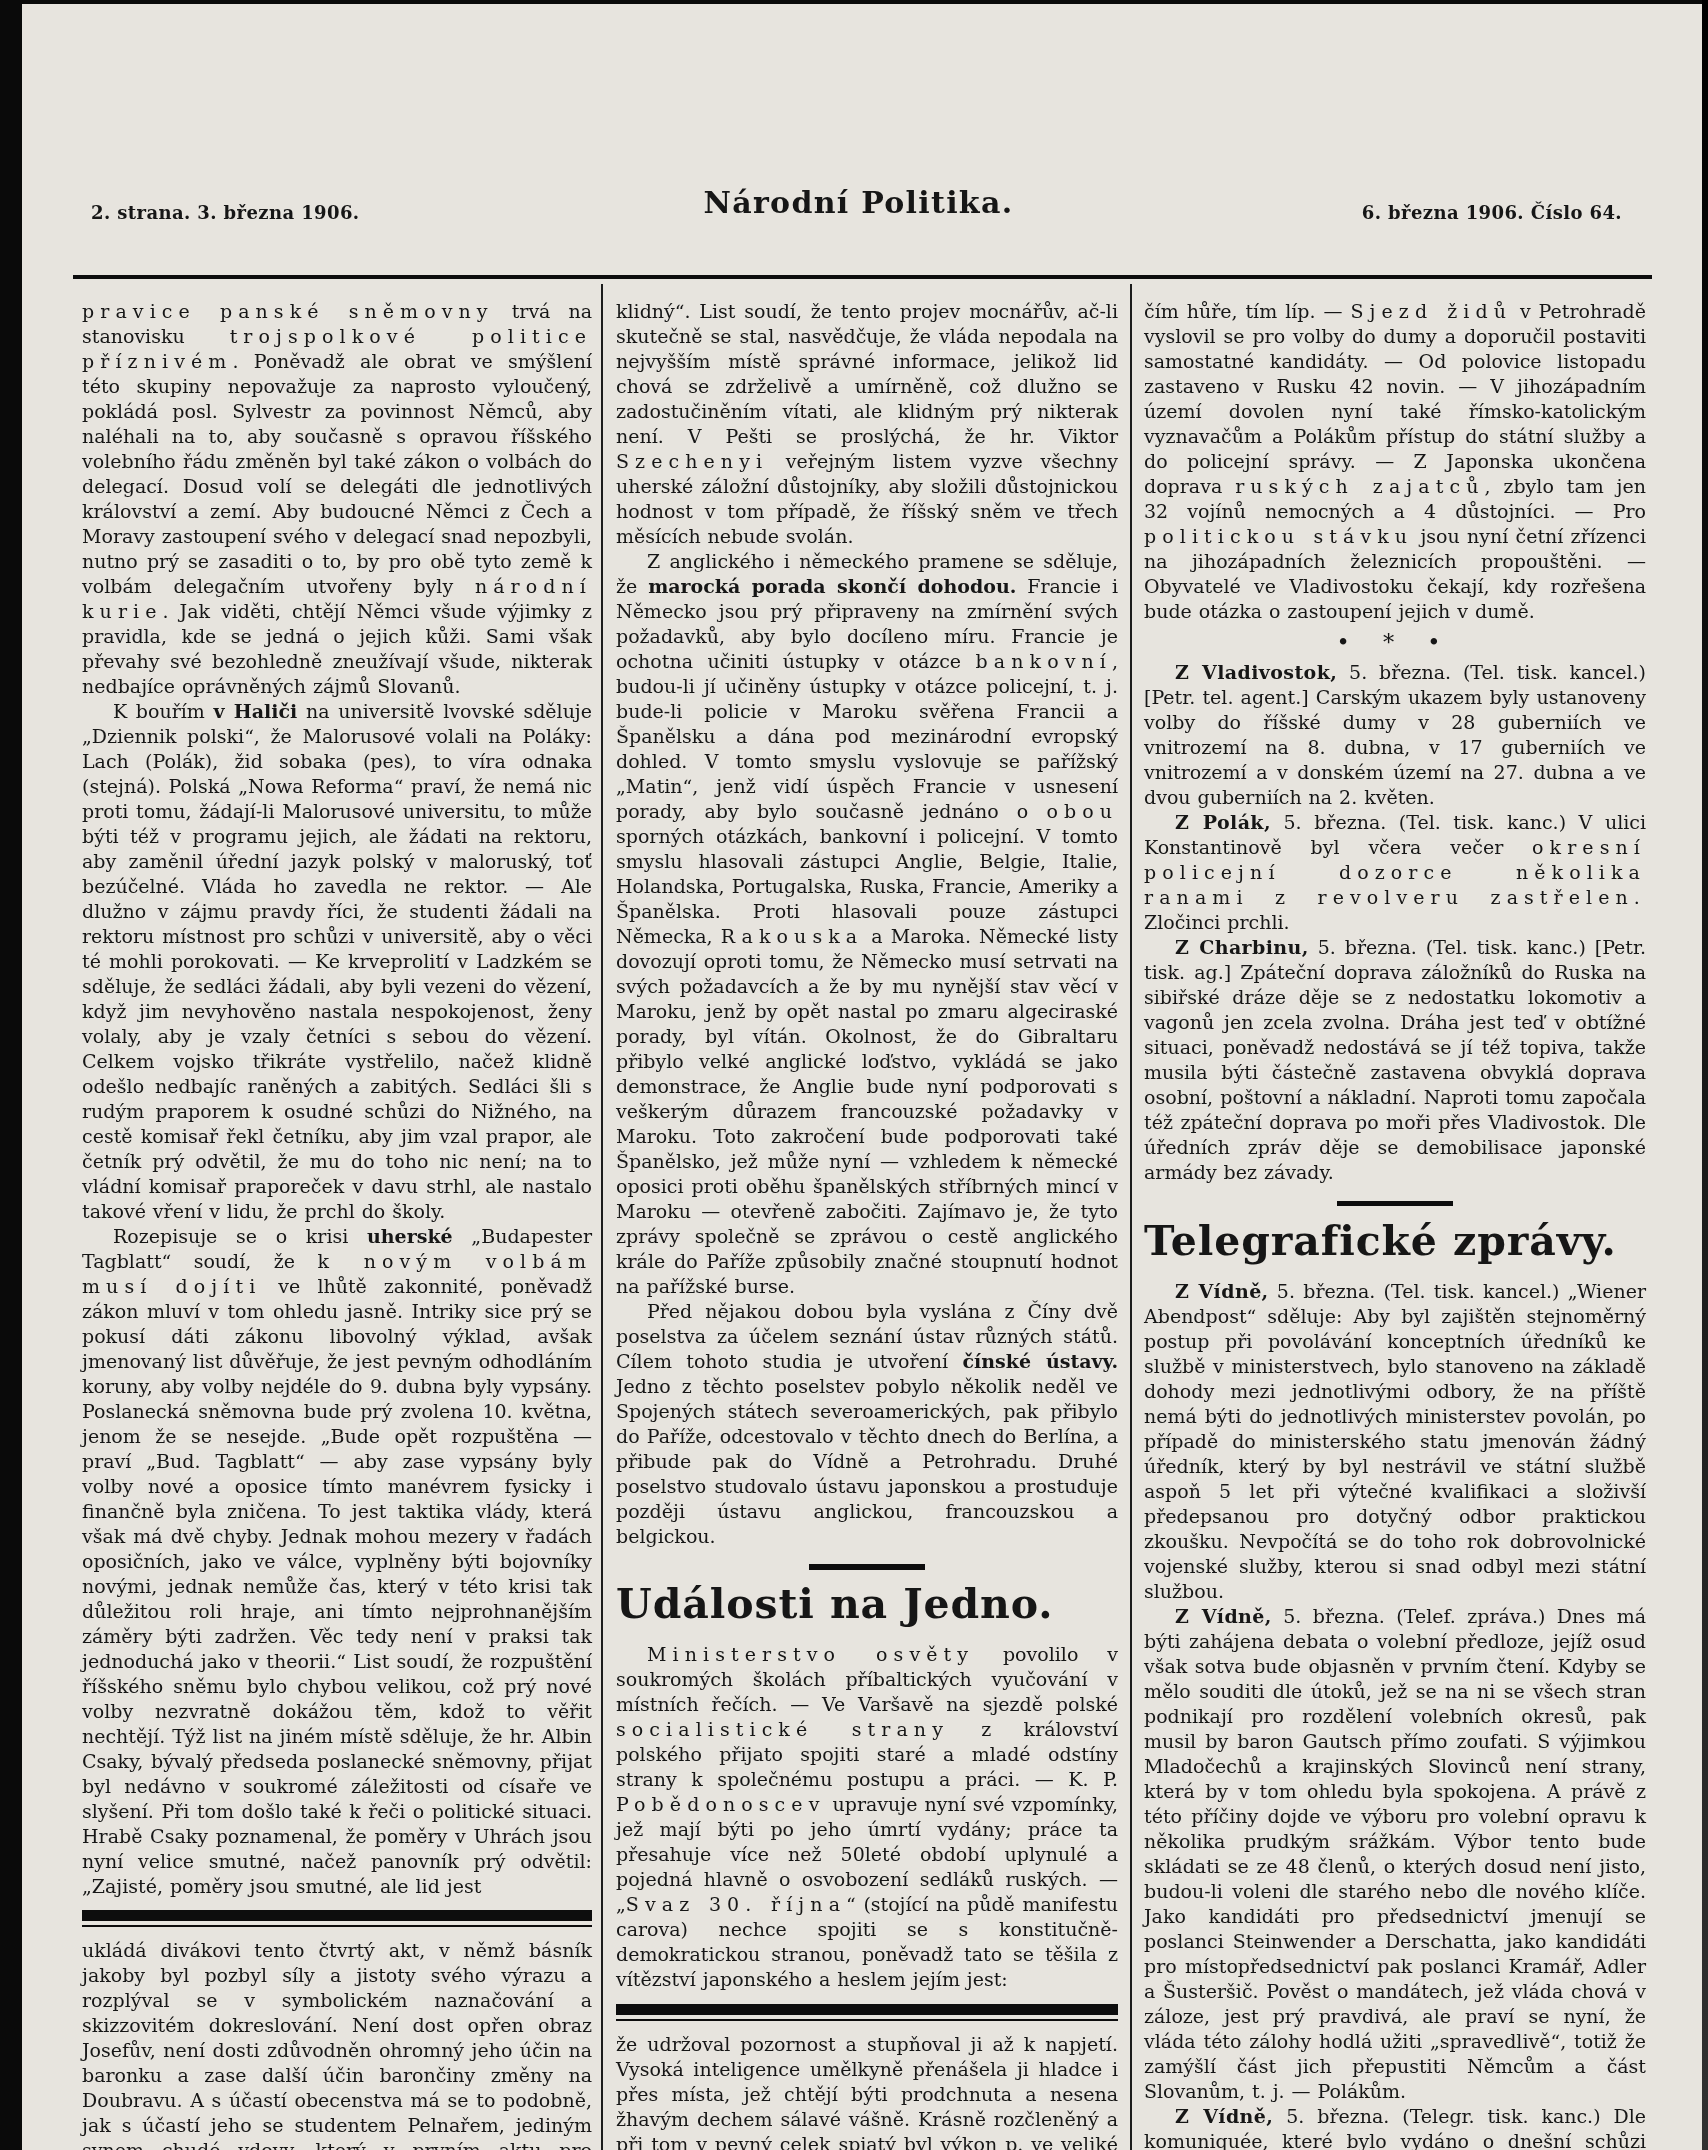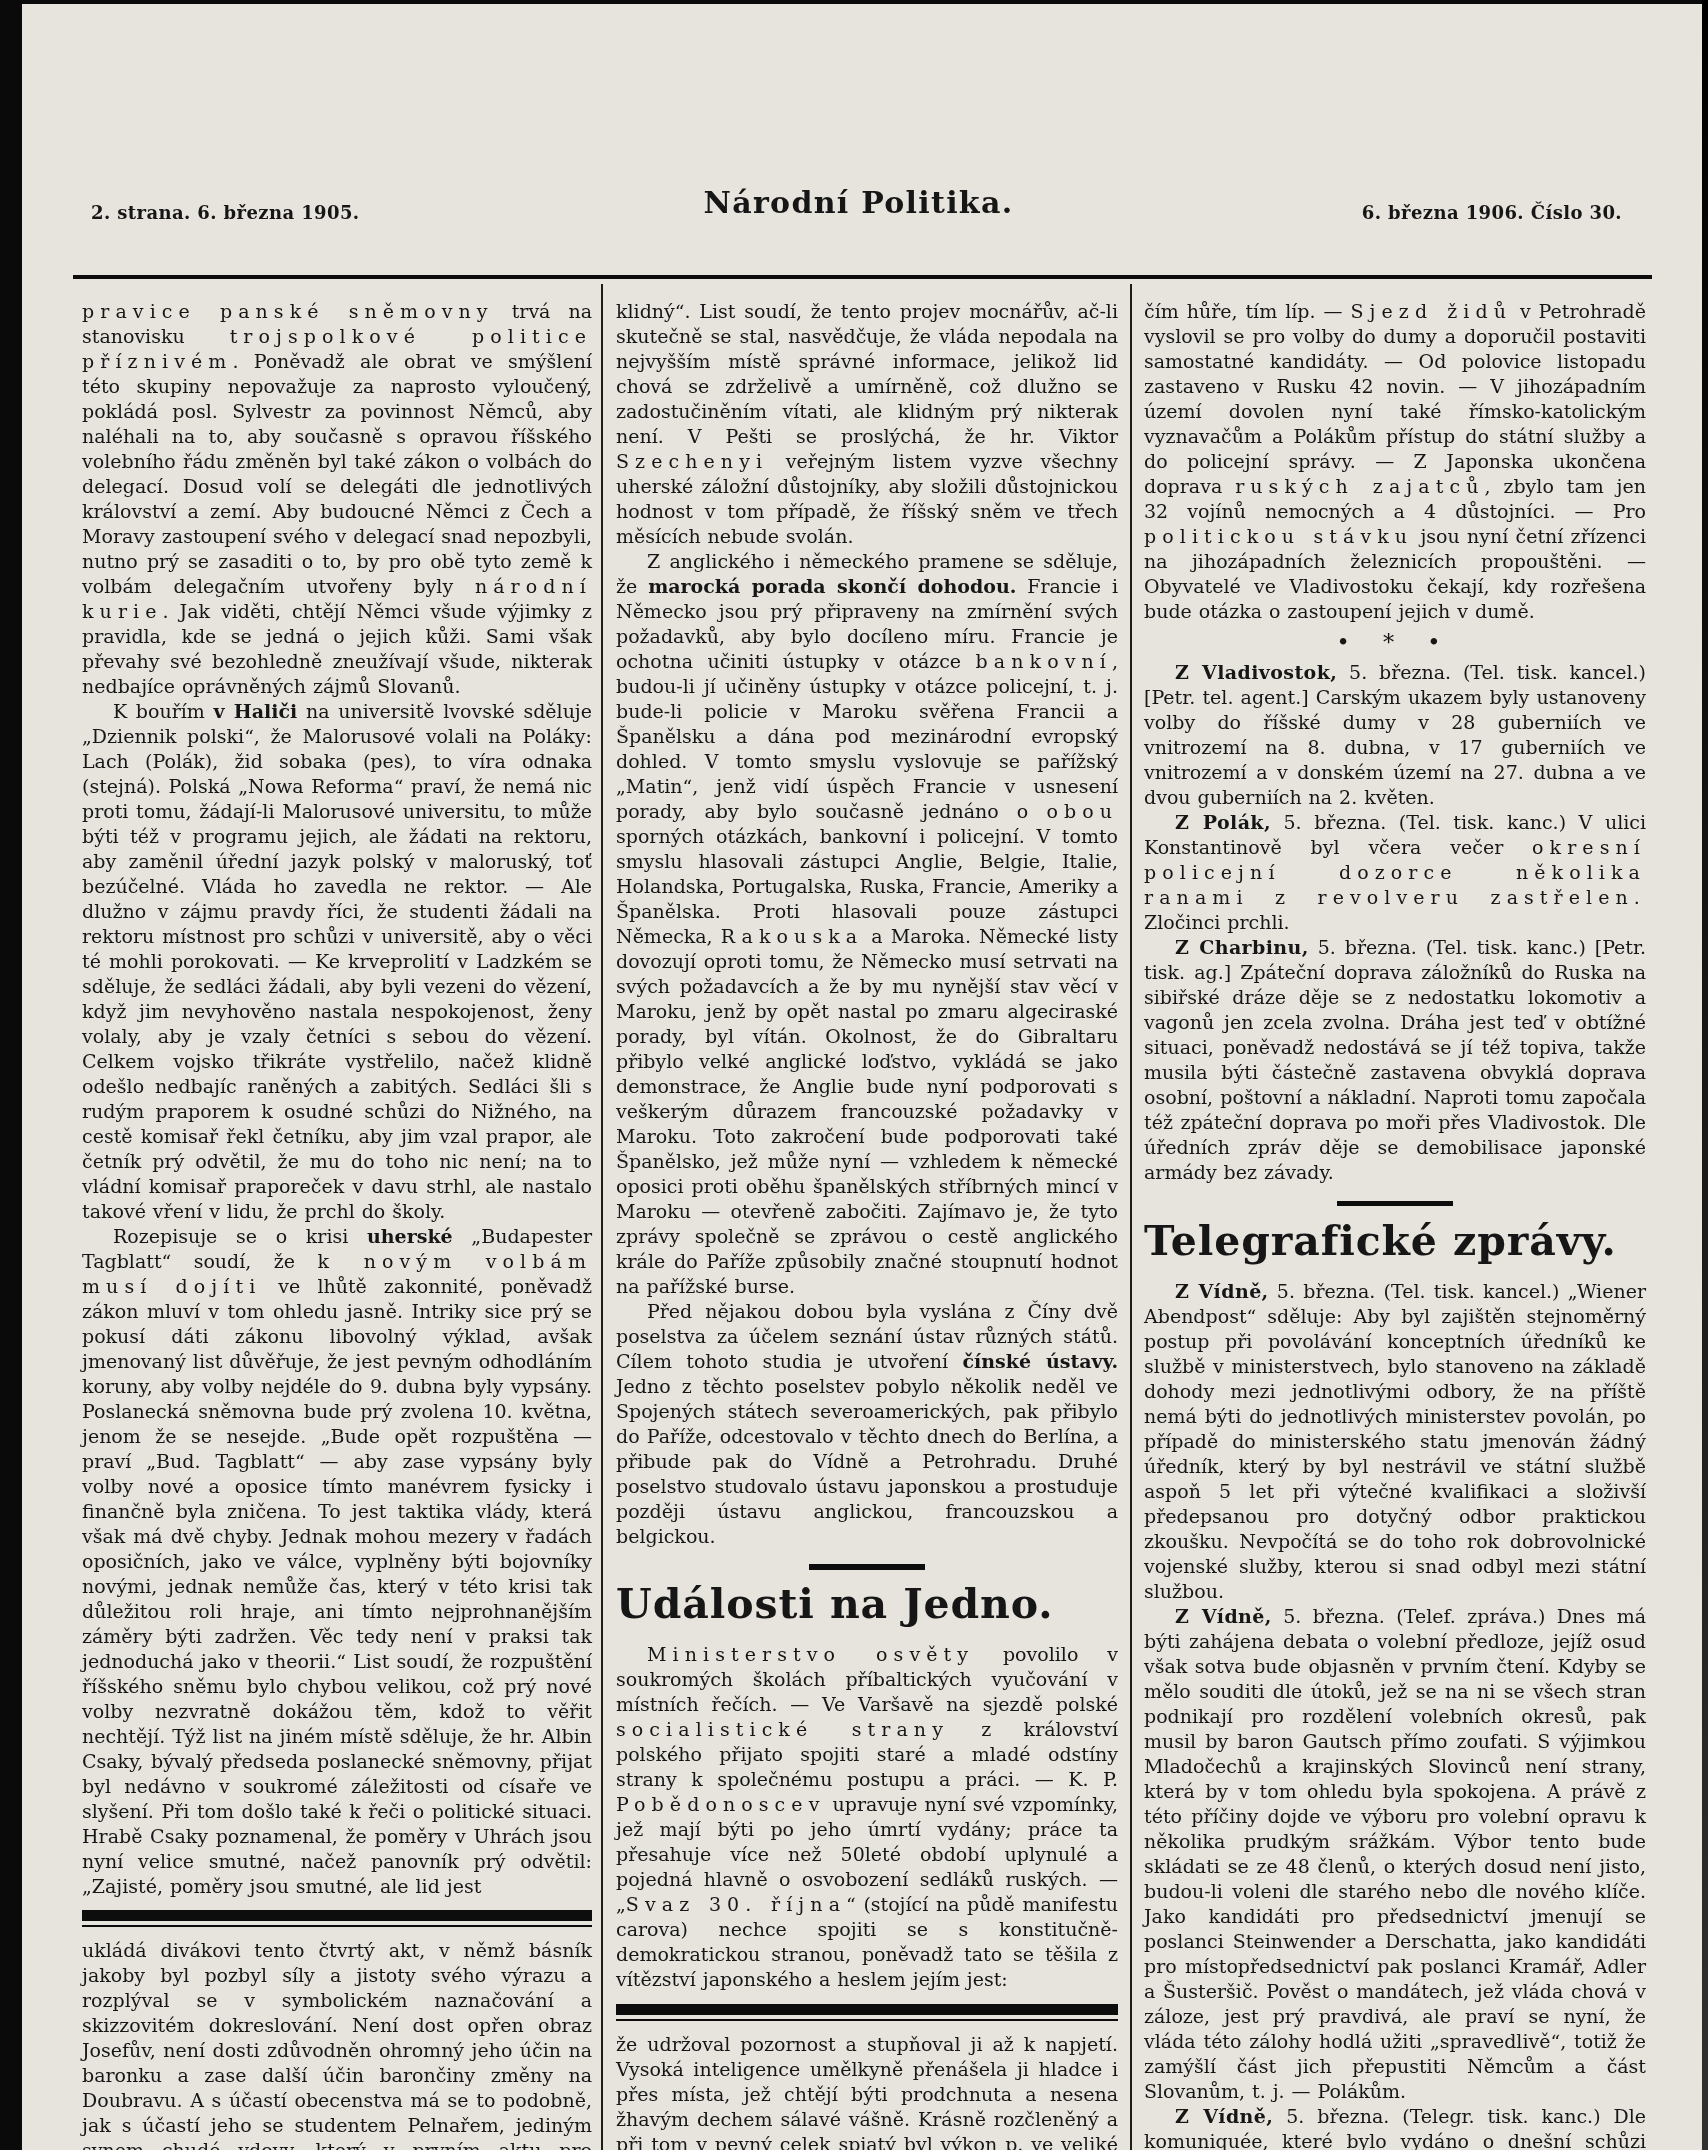--- a/index.html
+++ b/index.html
@@ -65,23 +65,23 @@
 </style>
 </head>
 <body>
 
 <div class="page">
   <div class="edge edge-left"></div>
   <div class="edge edge-top"></div>
   <div class="edge edge-right"></div>
 
   <div class="masthead">
-    <div class="side left">2. strana. 6. března 1905.</div>
+    <div class="side left">2. strana. 3. března 1906.</div>
     <div class="title">Národní Politika.</div>
-    <div class="side right">6. března 1906. Číslo 30.</div>
+    <div class="side right">6. března 1906. Číslo 64.</div>
   </div>
   <div class="head-rule"></div>
 
   <div class="vrule vrule-1"></div>
   <div class="vrule vrule-2"></div>
 
   <div class="col col-1">
       <p class="para noindent"><span class="sp">pravice panské sněmovny</span> trvá na stanovisku <span class="sp">trojspolkové politice příznivém</span>. Poněvadž ale obrat ve smýšlení této skupiny nepovažuje za naprosto vyloučený, pokládá posl. Sylvestr za povinnost Němců, aby naléhali na to, aby současně s opravou říšského volebního řádu změněn byl také zákon o volbách do delegací. Dosud volí se delegáti dle jednotlivých království a zemí. Aby budoucné Němci z Čech a Moravy zastoupení svého v delegací snad nepozbyli, nutno prý se zasaditi o to, by pro obě tyto země k volbám delegačním utvořeny byly <span class="sp">národní kurie</span>. Jak viděti, chtějí Němci všude výjimky z pravidla, kde se jedná o jejich kůži. Sami však převahy své bezohledně zneužívají všude, nikterak nedbajíce oprávněných zájmů Slovanů.</p>
       <p class="para">K bouřím <b>v Haliči</b> na universitě lvovské sděluje „Dziennik polski“, že Malorusové volali na Poláky: Lach (Polák), žid sobaka (pes), to víra odnaka (stejná). Polská „Nowa Reforma“ praví, že nemá nic proti tomu, žádají-li Malorusové universitu, to může býti též v programu jejich, ale žádati na rektoru, aby zaměnil úřední jazyk polský v maloruský, toť bezúčelné. Vláda ho zavedla ne rektor. — Ale dlužno v zájmu pravdy říci, že studenti žádali na rektoru místnost pro schůzi v universitě, aby o věci té mohli porokovati. — Ke krveprolití v Ladzkém se sděluje, že sedláci žádali, aby byli vezeni do vězení, když jim nevyhověno nastala nespokojenost, ženy volaly, aby je vzaly četníci s sebou do vězení. Celkem vojsko třikráte vystřelilo, načež klidně odešlo nedbajíc raněných a zabitých. Sedláci šli s rudým praporem k osudné schůzi do Nižného, na cestě komisař řekl četníku, aby jim vzal prapor, ale četník prý odvětil, že mu do toho nic není; na to vládní komisař praporeček v davu strhl, ale nastalo takové vření v lidu, že prchl do školy.</p>
       <p class="para">Rozepisuje se o krisi <b>uherské</b> „Budapester Tagblatt“ soudí, že <span class="sp">k novým volbám musí dojíti</span> ve lhůtě zakonnité, poněvadž zákon mluví v tom ohledu jasně. Intriky sice prý se pokusí dáti zákonu libovolný výklad, avšak jmenovaný list důvěřuje, že jest pevným odhodláním koruny, aby volby nejdéle do 9. dubna byly vypsány. Poslanecká sněmovna bude prý zvolena 10. května, jenom že se nesejde. „Bude opět rozpuštěna — praví „Bud. Tagblatt“ — aby zase vypsány byly volby nové a oposice tímto manévrem fysicky i finančně byla zničena. To jest taktika vlády, která však má dvě chyby. Jednak mohou mezery v řadách oposičních, jako ve válce, vyplněny býti bojovníky novými, jednak nemůže čas, který v této krisi tak důležitou roli hraje, ani tímto nejprohnanějším záměry býti zadržen. Věc tedy není v praksi tak jednoduchá jako v theorii.“ List soudí, že rozpuštění říšského sněmu bylo chybou velikou, což prý nové volby nezvratně dokážou těm, kdož to věřit nechtějí. Týž list na jiném místě sděluje, že hr. Albin Csaky, bývalý předseda poslanecké sněmovny, přijat byl nedávno v soukromé záležitosti od císaře ve slyšení. Při tom došlo také k řeči o politické situaci. Hrabě Csaky poznamenal, že poměry v Uhrách jsou nyní velice smutné, načež panovník prý odvětil: „Zajisté, poměry jsou smutné, ale lid jest</p>

